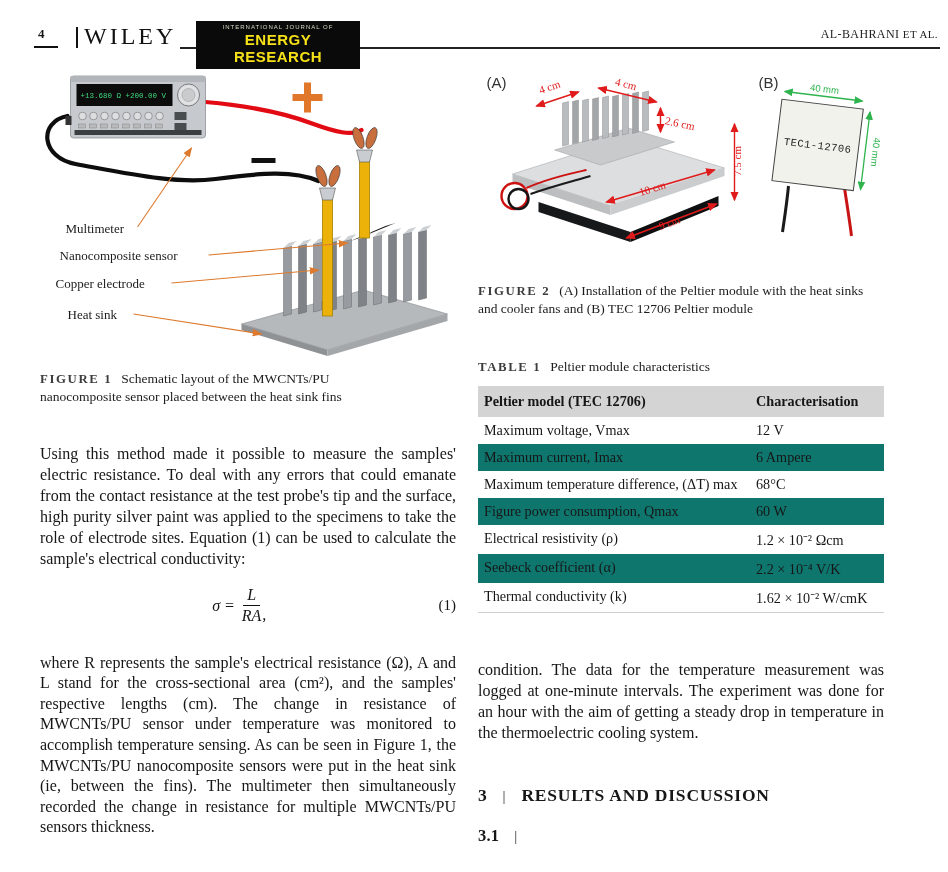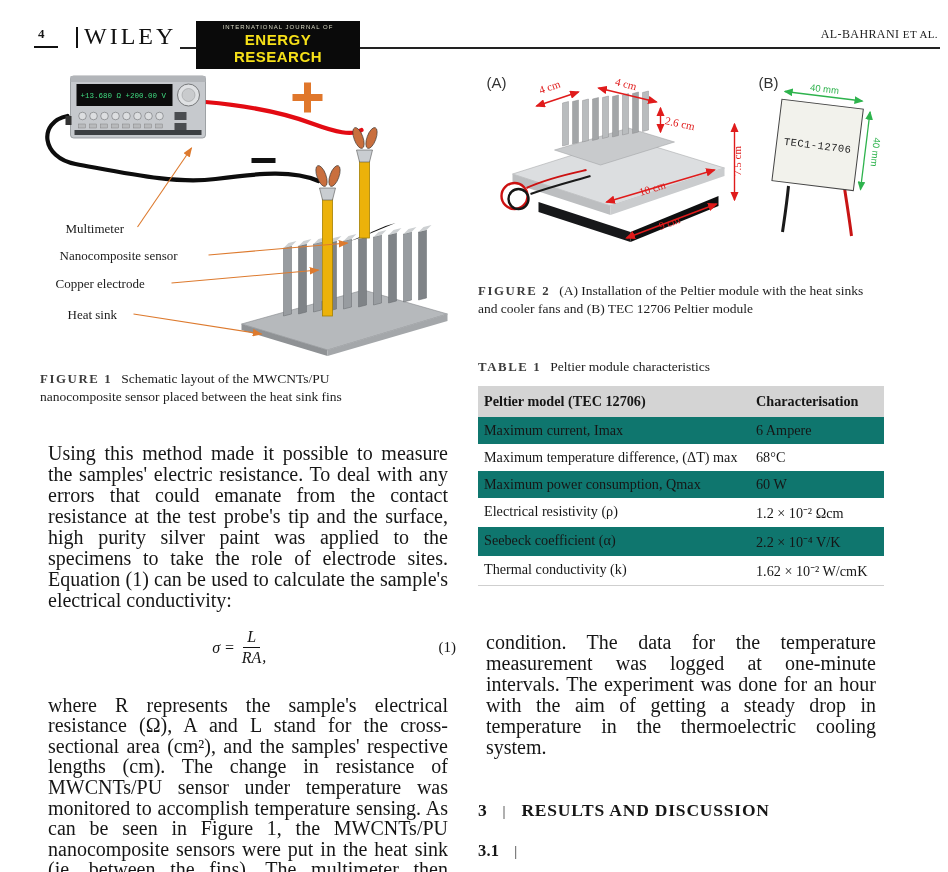--- a/index.html
+++ b/index.html
@@ -24,21 +24,21 @@
   .running{position:absolute;right:10px;top:7px;font-size:12px;letter-spacing:.4px;color:#222;}
   .running .etal{font-size:11px;}
   
   .cols{position:absolute;top:66px;left:40px;display:flex;gap:22px;}
   .colL{width:416px;}
   .colR{width:406px;}
   
   .cap{font-size:13.5px;line-height:1.32;color:#1c1c1c;}
   .cap .tag{font-weight:bold;letter-spacing:1.6px;color:#3c3c3c;font-size:12.8px;margin-right:9px;}
   
-  .para{font-size:20px;line-height:21px;text-align:justify;margin:8px;}
+  .para{font-size:16px;line-height:21px;text-align:justify;margin:0;}
   .para2{line-height:20.6px;}
   
   .eqrow{display:flex;align-items:center;margin-top:16px;height:42px;}
   .eqmid{flex:1;display:flex;justify-content:center;align-items:center;
          font-style:italic;font-size:16px;}
   .frac{display:inline-flex;flex-direction:column;align-items:center;margin-left:7px;}
   .frac .num{padding:0 4px 2px;border-bottom:1.3px solid #111;line-height:1;}
   .frac .den{padding-top:2px;line-height:1;}
   .eqcomma{align-self:flex-end;margin-left:1px;}
   .eqnum{font-size:15px;}
@@ -298,30 +298,34 @@
     </p>
 
     <table class="tbl">
       <thead>
         <tr>
           <th class="c1">Peltier model (TEC 12706)</th>
           <th class="c2">Characterisation</th>
         </tr>
       </thead>
       <tbody>
+        <tr>
+          <td class="c1">Maximum voltage, Vmax</td>
+          <td class="c2">12 V</td>
+        </tr>
         <tr class="shade">
           <td class="c1">Maximum current, Imax</td>
           <td class="c2">6 Ampere</td>
         </tr>
         <tr>
           <td class="c1">Maximum temperature difference, (ΔT) max</td>
           <td class="c2">68°C</td>
         </tr>
         <tr class="shade">
-          <td class="c1">Maximum power consumption, Qmax</td>
+          <td class="c1">Figure power consumption, Qmax</td>
           <td class="c2">60 W</td>
         </tr>
         <tr>
           <td class="c1">Electrical resistivity (ρ)</td>
           <td class="c2">1.2 × 10⁻² Ωcm</td>
         </tr>
         <tr class="shade">
           <td class="c1">Seebeck coefficient (α)</td>
           <td class="c2">2.2 × 10⁻⁴ V/K</td>
         </tr>

